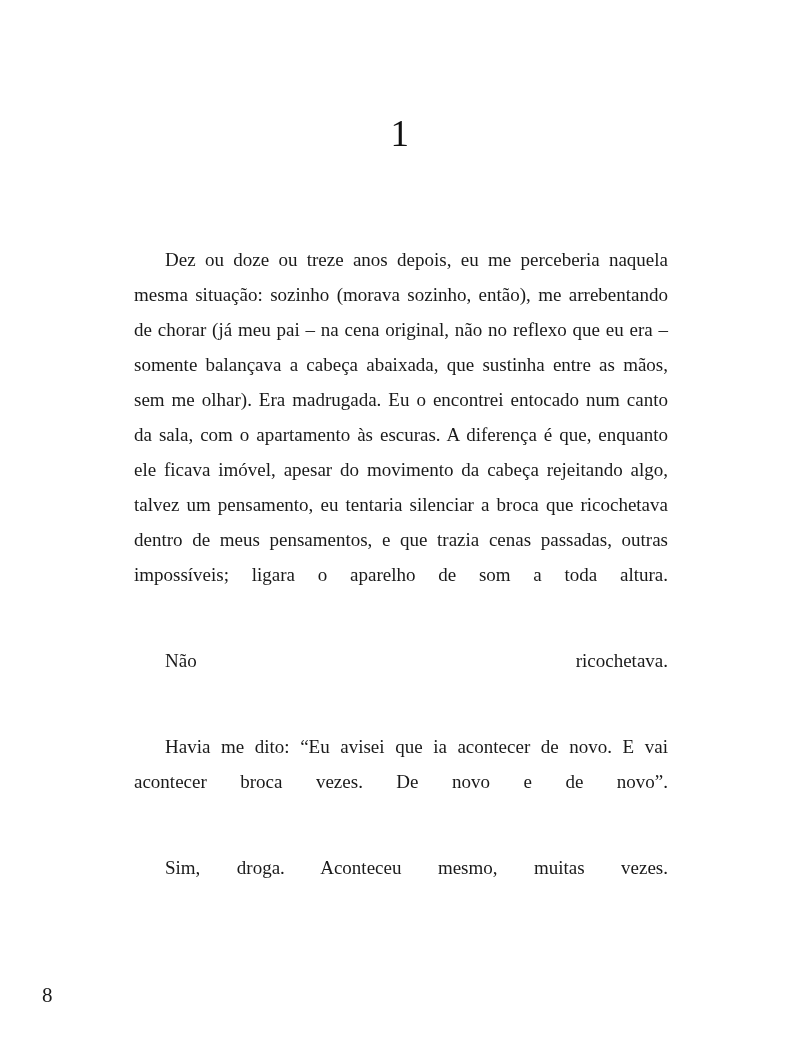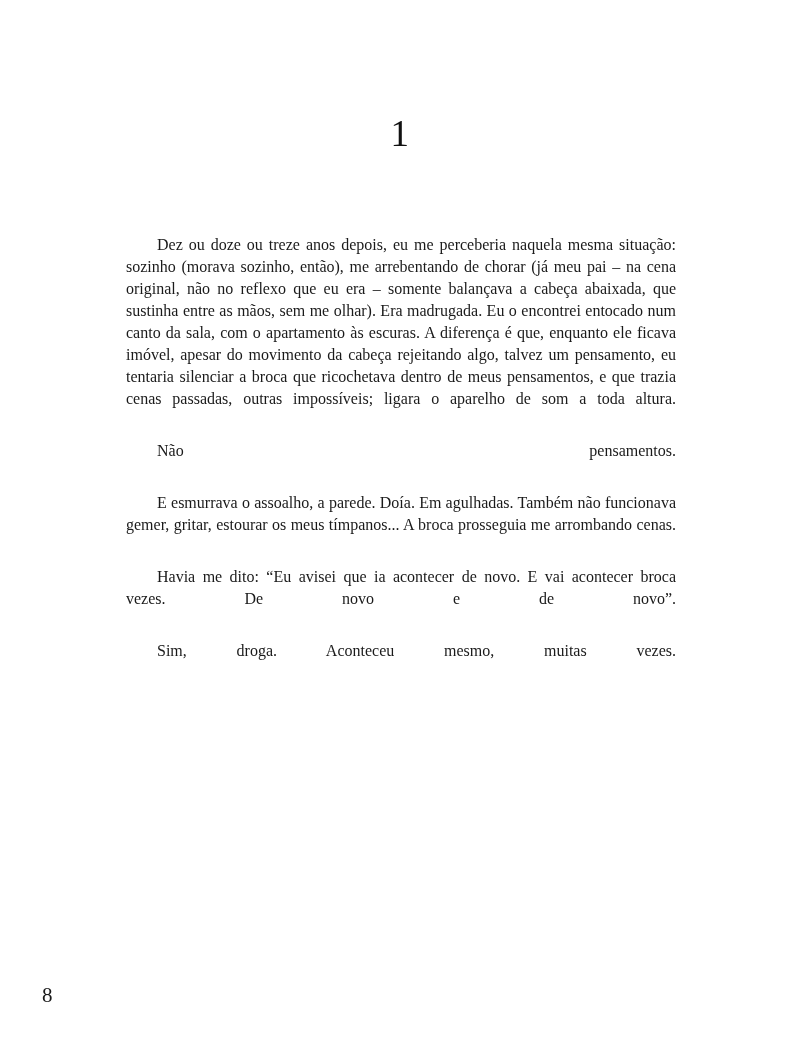--- a/index.html
+++ b/index.html
@@ -40,24 +40,24 @@
 
   
   .text-block {
     position: absolute;
     top: 226px;
     left: 118px;
     width: 566px;
   }
 
   .para {
-    margin: 8px;
+    margin: 16px;
     padding: 0;
-    font-size: 16px;
-    line-height: 22px;
+    font-size: 19px;
+    line-height: 35px;
     text-align: justify;
     text-justify: inter-word;
     text-indent: 31px;
     hyphens: manual;
     word-spacing: 0.2px;
   }
 
   
   .para:after {
     content: "";
@@ -77,22 +77,21 @@
 </style>
 </head>
 <body>
 
 <div class="page">
 
   <div class="chapter-number">1</div>
 
   <div class="text-block">
     <p class="para">Dez ou doze ou treze anos depois, eu me perceberia naquela mesma situação: sozinho (morava sozinho, então), me arrebentando de chorar (já meu pai – na cena original, não no reflexo que eu era – somente balançava a cabeça abaixada, que sustinha entre as mãos, sem me olhar). Era madrugada. Eu o encontrei entocado num canto da sala, com o apartamento às escuras. A diferença é que, enquanto ele ficava imóvel, apesar do movimento da cabeça rejeitando algo, talvez um pensamento,  eu tentaria silenciar a broca que ricochetava dentro de meus pensamentos, e que trazia cenas passadas, outras impossíveis;  ligara o aparelho de som a toda altura.</p>
-    <p class="para">Não pensamentos.</p>
-    <p class="para">E esmurrava o assoalho, a parede. Doía. Em agulhadas. Também não funcionava gemer, gritar, estourar os meus tímpanos... A broca prosseguia me arrombando cenas.</p>
+    <p class="para">Não ricochetava.</p>
     <p class="para">Havia me dito: “Eu avisei que ia acontecer de novo. E vai acontecer broca vezes. De novo e de novo”.</p>
     <p class="para">Sim, droga. Aconteceu mesmo, muitas vezes.</p>
 
   </div>
 
   <div class="folio">8</div>
 
 </div>
 
 </body></html>

